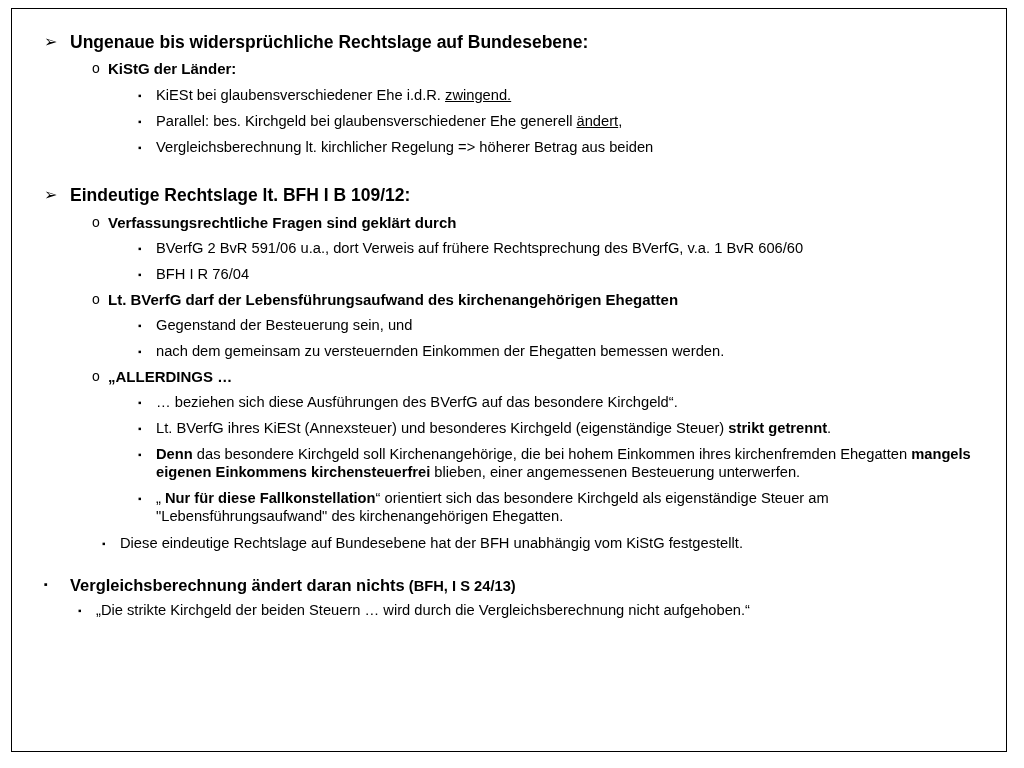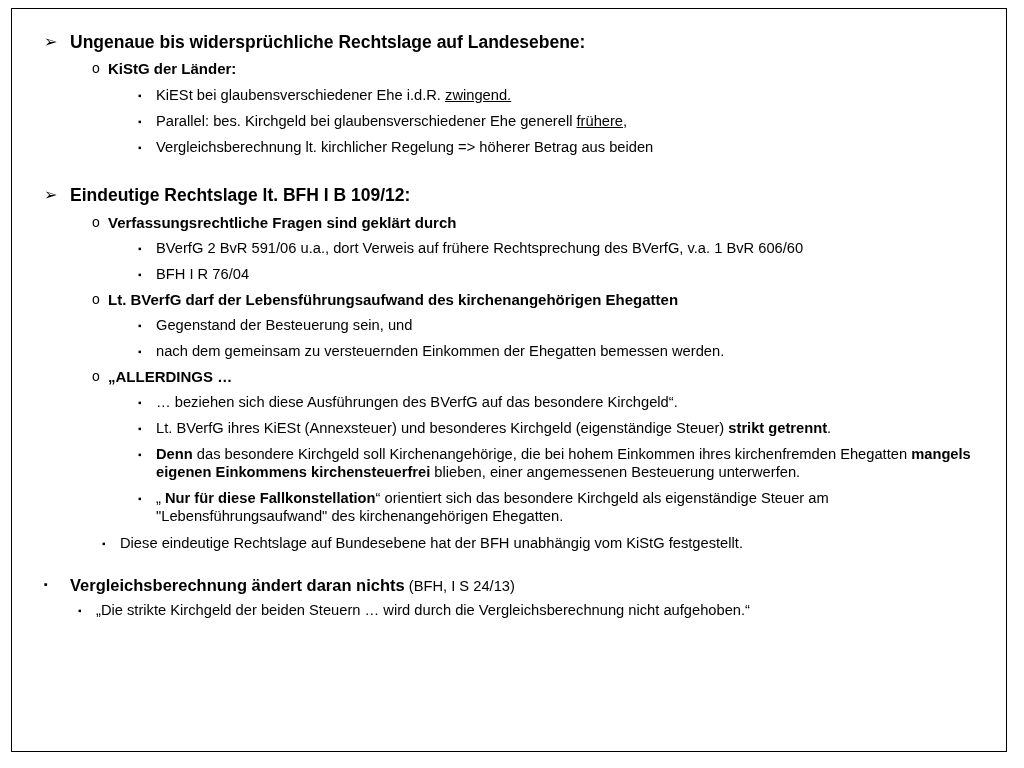--- a/index.html
+++ b/index.html
@@ -138,36 +138,36 @@
   u { }
 </style>
 </head>
 <body>
 
 <div class="slide">
   <div class="slide-body">
 
     <div class="row lvl1">
       <span class="marker">➢</span>
-      <span class="content">Ungenaue bis widersprüchliche Rechtslage auf Landesebene:</span>
+      <span class="content">Ungenaue bis widersprüchliche Rechtslage auf Bundesebene:</span>
     </div>
 
     <div class="row lvl2">
       <span class="marker">o</span>
       <span class="content">KiStG der Länder:</span>
     </div>
 
     <div class="row lvl3">
       <span class="marker">▪</span>
       <span class="content"><span>KiESt bei glaubensverschiedener Ehe i.d.R. </span><u>zwingend.</u><span></span></span>
     </div>
 
     <div class="row lvl3">
       <span class="marker">▪</span>
-      <span class="content"><span>Parallel: bes. Kirchgeld bei glaubensverschiedener Ehe generell </span><u>frühere</u><span>,</span><br></span>
+      <span class="content"><span>Parallel: bes. Kirchgeld bei glaubensverschiedener Ehe generell </span><u>ändert</u><span>,</span><br></span>
     </div>
 
     <div class="row lvl3">
       <span class="marker">▪</span>
       <span class="content">Vergleichsberechnung lt. kirchlicher Regelung =&gt; höherer Betrag aus beiden</span>
     </div>
 
     <div class="gap-lg"></div>
 
     <div class="row lvl1">
@@ -225,21 +225,21 @@
 
     <div class="row lvl3b">
       <span class="marker">▪</span>
       <span class="content"><span>Diese eindeutige Rechtslage auf Bundesebene hat der BFH unabhängig vom KiStG festgestellt.</span><br></span>
     </div>
 
     <div class="gap-md"></div>
 
     <div class="row lvl1sq">
       <span class="marker">▪</span>
-      <span class="content"><b>Vergleichsberechnung ändert daran nichts</b><span style="font-weight:normal;font-size:14.7px;"> (BFH, I S 24/13)</span></span>
+      <span class="content"><b>Vergleichsberechnung ändert daran nichts</b><span style="font-weight:bold;font-size:14.7px;"> (BFH, I S 24/13)</span></span>
     </div>
 
     <div class="row lvl3c">
       <span class="marker">▪</span>
       <span class="content">„Die strikte Kirchgeld der beiden Steuern … wird durch die Vergleichsberechnung nicht aufgehoben.“</span>
     </div>
 
   </div>
 </div>
 

